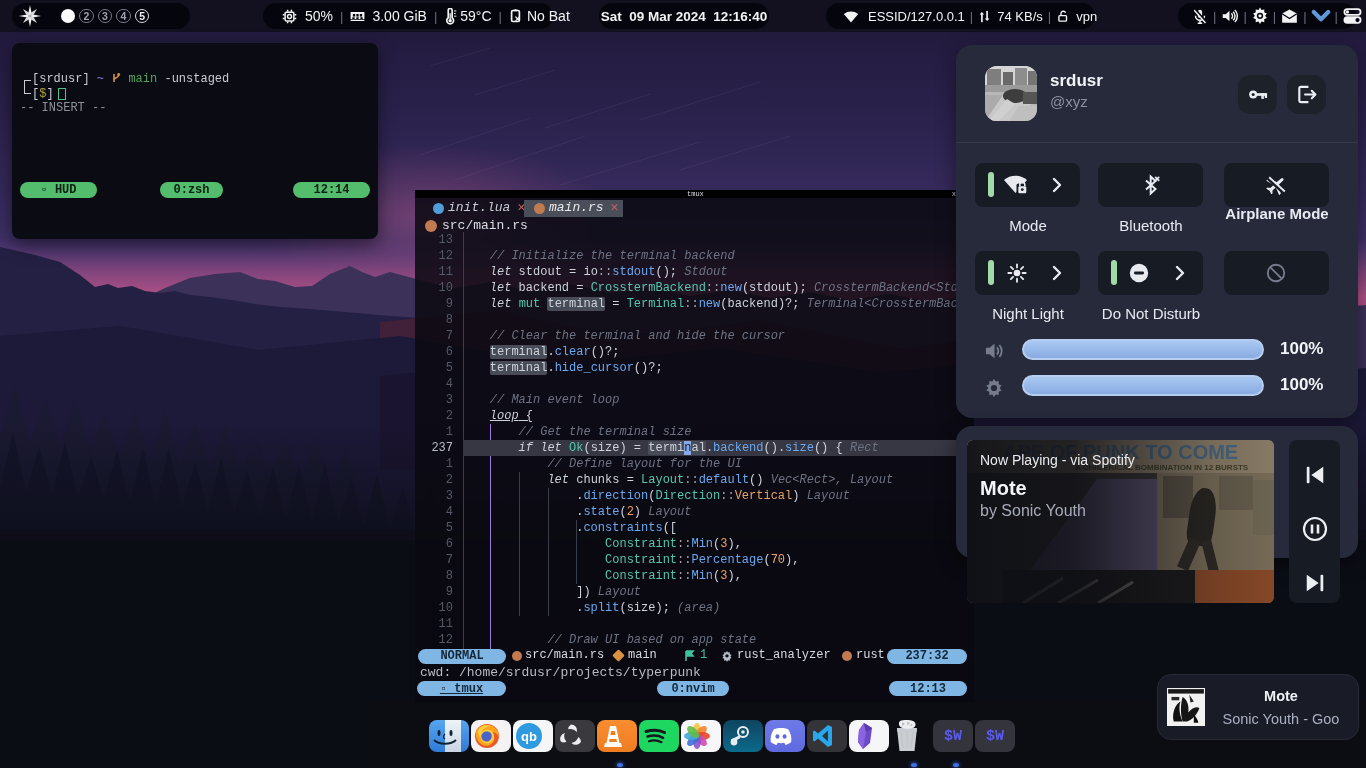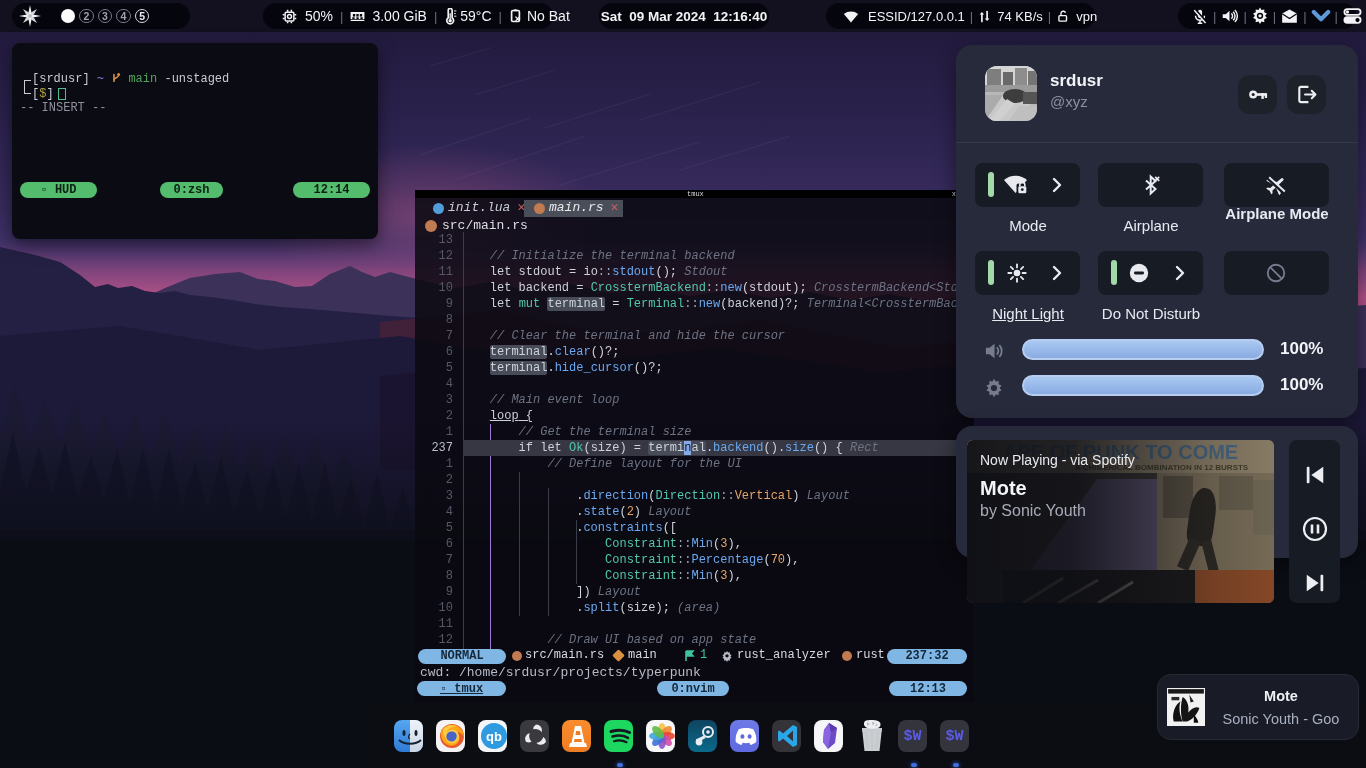--- a/index.html
+++ b/index.html
@@ -18,37 +18,37 @@
   .gpill { position:absolute; height:16px; background:#53bd6d; border-radius:8px; color:#0d2014; font-size:12px; font-weight:bold; font-family:"Liberation Mono", monospace; display:flex; align-items:center; justify-content:center; }
   #tmuxwin { position:absolute; left:381px; top:190px; width:559px; height:512px; background:rgba(10,9,16,0.85); overflow:hidden;margin-left:34px; }
   #tmuxtitle { position:absolute; left:0; top:0; width:559px; height:8px; background:#000; color:#dadde3; font-family:"Liberation Mono", monospace; font-size:7px; line-height:8px; }
   .bpill { position:absolute; height:15px; background:#80b6e4; border-radius:8px; color:#13283a; font-size:12px; font-weight:bold; font-family:"Liberation Mono", monospace; display:flex; align-items:center; justify-content:center; }
   
   #code { position:absolute; left:0; top:42px; width:559px; font-family:"Liberation Mono", monospace; font-size:12px; }
   .cl { position:absolute; left:0; width:559px; height:16px; line-height:16px; white-space:pre; }
   .ln { position:absolute; width:38px; text-align:right; color:#545968; font-size:12px; }
   .ct { position:absolute; left:46px; color:#ced2da; }
   .cm { color:#6d7383; font-style:italic; }
-  .kw { color:#cdd1da; }
+  .kw { color:#cdd1da; font-style:italic; }
   .te { color:#52c7ae; }
   .fn { color:#6aa9f0; }
   .or { color:#e5a466; }
   .pu { color:#9da3b2; }
   .vt { color:#6d7383; font-style:italic; }
   .whl { background:#484c59; border-radius:2px; }
   
   #cc { position:absolute; left:956px; top:45px; width:402px; height:373px; background:#262a3a; border-radius:16px; box-shadow:0 6px 20px rgba(0,0,0,0.45); }
   #mediacard { position:absolute; left:956px; top:426px; width:402px; height:132px; background:#262a3a; border-radius:16px; box-shadow:0 6px 20px rgba(0,0,0,0.45); }
   .tile { position:absolute; width:105px; height:44px; background:#171b24; border-radius:8px; }
   .tlabel { position:absolute; width:140px; text-align:center; color:#e8eaf2; font-size:15px; }
   .greenbar { position:absolute; left:13px; top:9px; width:5.5px; height:25px; background:#a3d8a8; border-radius:3px; }
   
   #notif { position:absolute; left:1157px; top:674px; width:202px; height:66px; background:#191c26; border:1px solid #272a35; border-radius:14px; }
   
-  .dicon { position:absolute; top:720px; width:29px; height:32px; border-radius:8px; }
+  .dicon { position:absolute; top:720px; width:40px; height:32px; border-radius:8px;margin-left:35px; }
 </style>
 </head>
 <body>
 <div id="screen">
 
 <svg class="abs" style="left:0;top:0" width="1366" height="768" viewBox="0 0 1366 768">
   <defs>
     <linearGradient id="sky" x1="0" y1="0" x2="0" y2="1">
       <stop offset="0" stop-color="#1f1838"></stop>
       <stop offset="0.35" stop-color="#2b224d"></stop>
@@ -268,21 +268,21 @@
     <div class="cl" style="top:80px;"><span class="ln">8</span></div>
     <div class="cl" style="top:96px;"><span class="ln">7</span><span class="ct"><span class="cm">    // Clear the terminal and hide the cursor</span></span></div>
     <div class="cl" style="top:112px;"><span class="ln">6</span><span class="ct">    <span class="whl">terminal</span>.<span class="fn">clear</span>()?;</span></div>
     <div class="cl" style="top:128px;"><span class="ln">5</span><span class="ct">    <span class="whl">terminal</span>.<span class="fn">hide_cursor</span>()?;</span></div>
     <div class="cl" style="top:144px;"><span class="ln">4</span></div>
     <div class="cl" style="top:160px;"><span class="ln">3</span><span class="ct"><span class="cm">    // Main event loop</span></span></div>
     <div class="cl" style="top:176px;"><span class="ln">2</span><span class="ct">    <span style="text-decoration:underline;"><span class="kw">loop</span> {</span></span></div>
     <div class="cl" style="top:192px;"><span class="ln">1</span><span class="ct"><span class="cm">        // Get the terminal size</span></span></div>
     <div class="cl" style="top:208px;"><div class="abs" style="left:48px;top:0;width:502px;height:16px;background:#363743;"></div><span class="ln" style="color:#b9bdc9;">237</span><span class="ct">        <span class="kw">if</span> <span class="kw">let</span> <span class="te">Ok</span>(size) = <span class="whl">termi<span style="background:#86a9e8;color:#14161f;">n</span>al</span>.<span class="fn">backend</span>().<span class="fn">size</span>() { <span class="vt">Rect</span></span></div>
     <div class="cl" style="top:224px;"><span class="ln">1</span><span class="ct"><span class="cm">            // Define layout for the UI</span></span></div>
-    <div class="cl" style="top:240px;"><span class="ln">2</span></div>
+    <div class="cl" style="top:240px;"><span class="ln">2</span><span class="ct">            <span class="kw">let</span> chunks = <span class="te">Layout</span><span class="pu">::</span><span class="fn">default</span>() <span class="vt">Vec&lt;Rect&gt;, Layout</span></span></div>
     <div class="cl" style="top:256px;"><span class="ln">3</span><span class="ct">                .<span class="fn">direction</span>(<span class="te">Direction</span><span class="pu">::</span><span class="or">Vertical</span>) <span class="vt">Layout</span></span></div>
     <div class="cl" style="top:272px;"><span class="ln">4</span><span class="ct">                .<span class="fn">state</span>(<span class="or">2</span>) <span class="vt">Layout</span></span></div>
     <div class="cl" style="top:288px;"><span class="ln">5</span><span class="ct">                .<span class="fn">constraints</span>([</span></div>
     <div class="cl" style="top:304px;"><span class="ln">6</span><span class="ct">                    <span class="te">Constraint</span><span class="pu">::</span><span class="fn">Min</span>(<span class="or">3</span>),</span></div>
     <div class="cl" style="top:320px;"><span class="ln">7</span><span class="ct">                    <span class="te">Constraint</span><span class="pu">::</span><span class="fn">Percentage</span>(<span class="or">70</span>),</span></div>
     <div class="cl" style="top:336px;"><span class="ln">8</span><span class="ct">                    <span class="te">Constraint</span><span class="pu">::</span><span class="fn">Min</span>(<span class="or">3</span>),</span></div>
     <div class="cl" style="top:352px;"><span class="ln">9</span><span class="ct">                ]) <span class="vt">Layout</span></span></div>
     <div class="cl" style="top:368px;"><span class="ln">10</span><span class="ct">                .<span class="fn">split</span>(size); <span class="vt">(area)</span></span></div>
     <div class="cl" style="top:384px;"><span class="ln">11</span></div>
     <div class="cl" style="top:400px;"><span class="ln">12</span><span class="ct"><span class="cm">            // Draw UI based on app state</span></span></div>
@@ -372,21 +372,21 @@
   <div class="tile" style="left:268px;top:118px;">
     <svg class="abs" style="left:40px;top:11px;" width="24" height="22" viewBox="0 0 24 24" fill="#e8eaf0">
       <g transform="translate(12,12) scale(1.12) rotate(48) translate(-12,-12)">
         <path d="M10.6 3.6 a1.5 1.5 0 0 1 2.8 0 L13.6 9.5 l7.8 4.6 V16.3 l-7.8-2.6 v4.4 l2.1 1.7 v1.7 L12 20.4 8.3 21.5 v-1.7 l2.1-1.7 v-4.4 L2.6 16.3 V14.1 l7.8-4.6 Z"></path>
       </g>
       <path d="M3.4 5 L20.4 20.4" stroke="#171b24" stroke-width="3.6"></path>
       <path d="M4.6 3.6 L21.6 19" stroke="#e8eaf0" stroke-width="2.2"></path>
     </svg>
   </div>
   <div class="tlabel" style="left:2px;top:172px;">Mode</div>
-  <div class="tlabel" style="left:125px;top:172px;">Airplane</div>
+  <div class="tlabel" style="left:125px;top:172px;">Bluetooth</div>
   <div class="tlabel" style="left:251px;top:160px;font-weight:bold;">Airplane Mode</div>
 
   <div class="tile" style="left:19px;top:206px;">
     <div class="greenbar"></div>
     <svg class="abs" style="left:31px;top:11px;" width="22" height="22" viewBox="0 0 24 24" fill="#e8eaf0">
       <circle cx="12" cy="12" r="3.6"></circle>
       <g stroke="#e8eaf0" stroke-width="2" stroke-linecap="round">
         <path d="M12 2.5 v3.4 M12 18.1 v3.4 M2.5 12 h3.4 M18.1 12 h3.4 M5.3 5.3 l2.4 2.4 M16.3 16.3 l2.4 2.4 M18.7 5.3 l-2.4 2.4 M7.7 16.3 l-2.4 2.4"></path>
       </g>
     </svg>
@@ -403,21 +403,21 @@
     <svg class="abs" style="left:76px;top:13px;" width="12" height="18" viewBox="0 0 12 18">
           <path d="M3 3 L9 9 L3 15" fill="none" stroke="#e8eaf0" stroke-width="2.4" stroke-linecap="round" stroke-linejoin="round"></path>
         </svg>
   </div>
   <div class="tile" style="left:268px;top:206px;">
     <svg class="abs" style="left:41px;top:11px;" width="22" height="22" viewBox="0 0 24 24" fill="none" stroke="#767c8d" stroke-width="2">
       <circle cx="12" cy="12" r="9"></circle>
           <path d="M5.8 5.8 L18.2 18.2"></path>
     </svg>
   </div>
-  <div class="tlabel" style="left:2px;top:260px;text-decoration:underline;">Night Light</div>
+  <div class="tlabel" style="left:2px;top:260px;">Night Light</div>
   <div class="tlabel" style="left:125px;top:260px;">Do Not Disturb</div>
 
   <svg class="abs" style="left:28px;top:296px;" width="22" height="20" viewBox="0 0 24 22" fill="#767c8d">
     <path d="M2 7.5 h4 L11.5 3 v16 L6 14.5 h-4 Z"></path>
     <path d="M14 7 a5.5 5.5 0 0 1 0 8" fill="none" stroke="#767c8d" stroke-width="2"></path>
     <path d="M16.8 4.5 a9.5 9.5 0 0 1 0 13" fill="none" stroke="#767c8d" stroke-width="2"></path>
   </svg>
   <div class="abs" style="left:66px;top:294px;width:242px;height:21px;background:linear-gradient(180deg,#a9c8f1,#88abe2);border:2px solid #b6cdf0;border-radius:11px;"></div>
   <div class="abs" style="left:324px;top:294px;width:70px;color:#f2f3f7;font-size:17px;font-weight:bold;">100%</div>
   <svg class="abs" style="left:27px;top:332px;" width="22" height="22" viewBox="0 0 24 24" fill="#767c8d">

